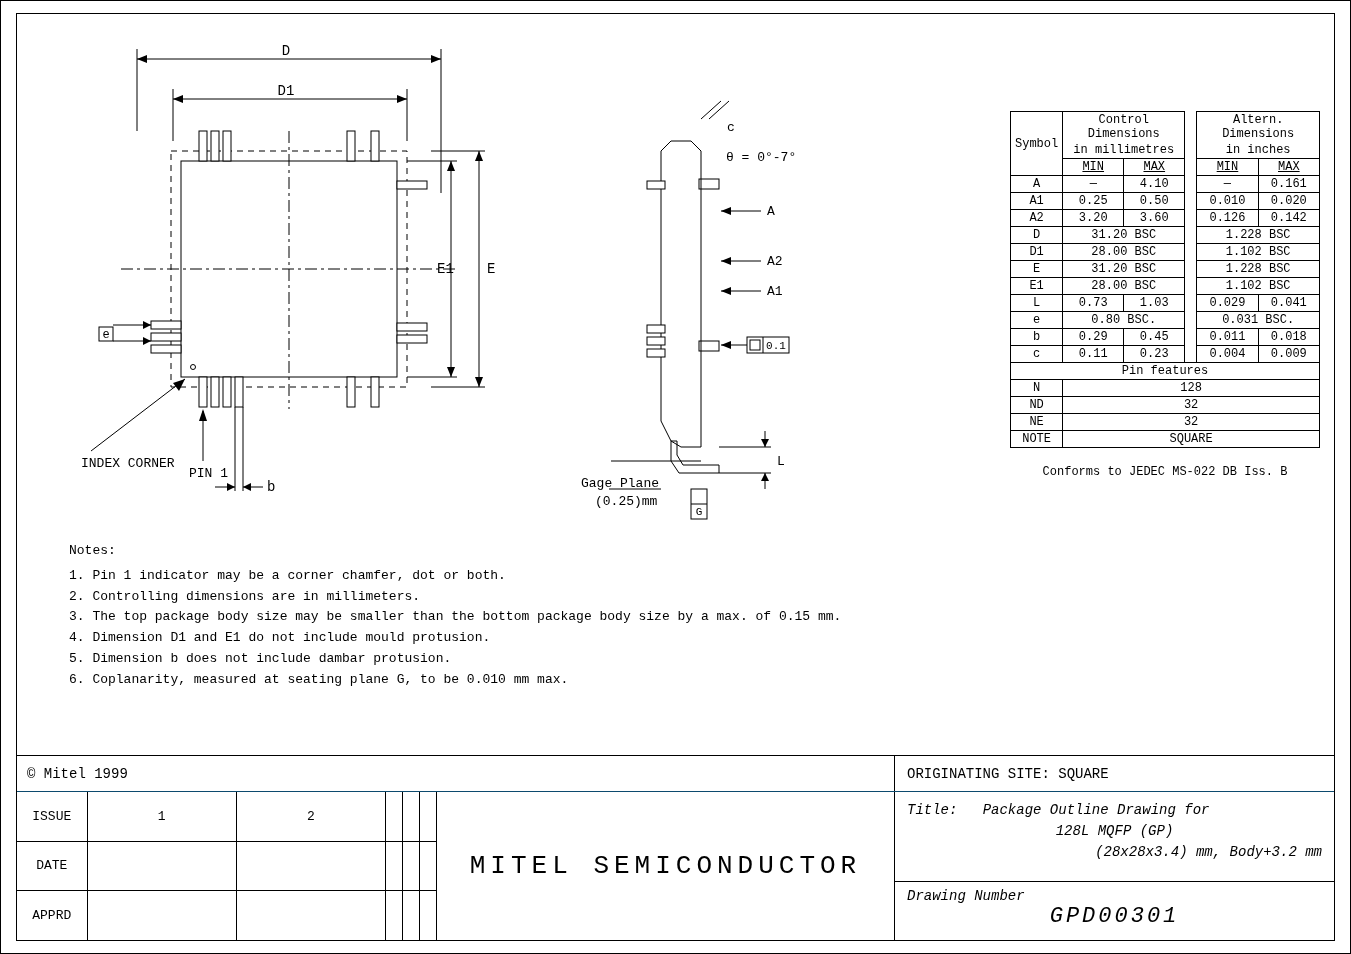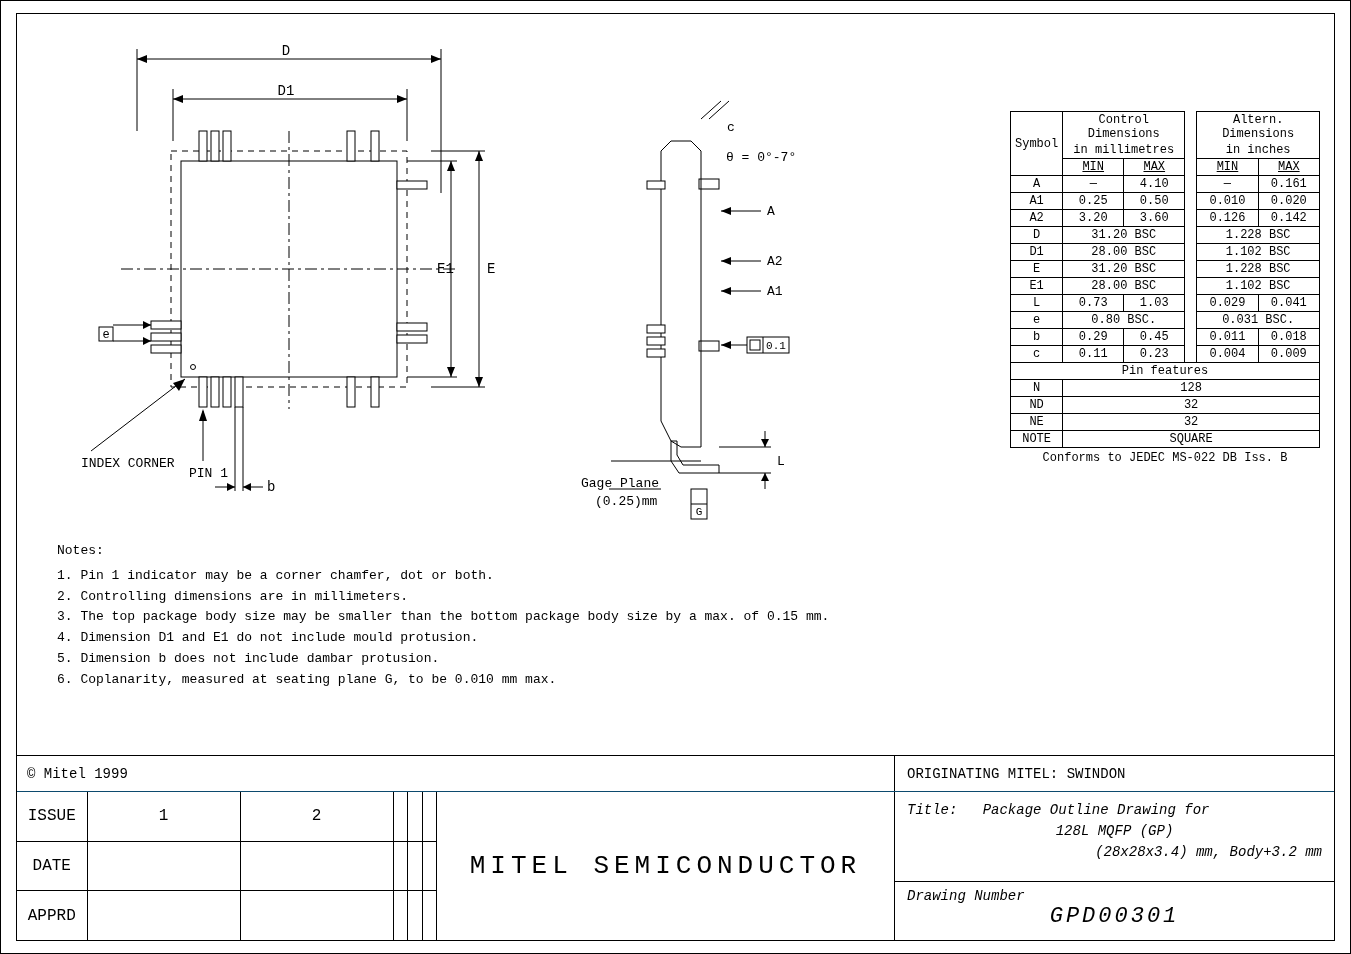--- a/index.html
+++ b/index.html
@@ -4,31 +4,31 @@
 <style>
   * { box-sizing: border-box; margin: 0; padding: 0; }
   body { font-family: 'Courier New', monospace; font-size: 12px; color: #000; background: #fff; }
   .sheet { width: 1351px; height: 954px; position: relative; border: 1px solid #000; }
   .inner-frame { position: absolute; left: 15px; top: 12px; right: 15px; bottom: 12px; border: 1px solid #000; }
   .diagram-top { position: absolute; left: 80px; top: 30px; width: 370px; height: 450px; }
   .diagram-side { position: absolute; left: 550px; top: 90px; width: 230px; height: 430px; }
   .dims-table { position: absolute; right: 30px; top: 110px; width: 310px; }
   .dims-table table { border-collapse: collapse; width: 100%; }
   .dims-table td, .dims-table th { border: 1px solid #000; font-size: 12px; text-align: center; padding: 1px 4px; font-weight: normal; }
-  .conforms { font-size: 12px; margin-top: 3px; text-align: center; }
-  .notes { position: absolute; left: 56px; top: 540px; right: 30px; font-size: 13px; line-height: 1.6; }
+  .conforms { font-size: 12px; margin-top: 17px; text-align: center; }
+  .notes { position: absolute; left: 68px; top: 540px; right: 30px; font-size: 13px; line-height: 1.6; }
   .notes-title { margin-bottom: 4px; }
   .title-block { position: absolute; left: 16px; right: 16px; bottom: 13px; height: 185px; border-top: 1px solid #000; }
   .copyright-row { height: 36px; display:flex; border-bottom:1px solid #0c4a6e; }
   .copyright-row .c1 { flex: 1; display:flex; align-items:center; padding-left:10px; font-size:14px;}
   .copyright-row .c2 { width: 440px; border-left:1px solid #000; display:flex; align-items:center; padding-left:12px; font-size:14px;}
   .grid-block { display:flex; height: 148px; }
   .left-grid { width: 420px; }
   .left-grid table { border-collapse: collapse; width:100%; height:100%; }
-  .left-grid td { border: 1px solid #000; border-left:none; border-top:none; text-align:center; font-size:16px; height:37px; }
+  .left-grid td { border: 1px solid #000; border-left:none; border-top:none; text-align:center; font-size:13px; height:37px; }
   .left-grid td.lab { width:70px; }
   .left-grid tr:last-child td { border-bottom:none; }
   .center-block { flex:1; border-left:none; display:flex; align-items:center; justify-content:center; font-size:26px; letter-spacing:5px; }
   .right-block { width: 440px; border-left:1px solid #000;font-style:italic; }
   .right-block .title-cell { height: 90px; border-bottom:1px solid #000; padding:8px 12px; font-size:14px; line-height:1.5;}
   .right-block .dn-cell { height:58px; padding:6px 12px; font-size:14px;}
   .right-block .dn-num { text-align:center; font-size:22px; letter-spacing:3px; }
   svg text { font-family: 'Courier New', monospace; }
 </style>
 </head>
@@ -322,21 +322,21 @@
     <div>2. Controlling dimensions are in millimeters.</div>
     <div>3. The top package body size may be smaller than the bottom package body size by a max. of 0.15 mm.</div>
     <div>4. Dimension D1 and E1 do not include mould protusion.</div>
     <div>5. Dimension b does not include dambar protusion.</div>
     <div>6. Coplanarity, measured at seating plane G, to be 0.010 mm max.</div>
   </div>
 
   <div class="title-block">
     <div class="copyright-row">
       <div class="c1">© Mitel 1999</div>
-      <div class="c2">ORIGINATING MITEL: SWINDON</div>
+      <div class="c2">ORIGINATING SITE: SQUARE</div>
     </div>
     <div class="grid-block">
       <div class="left-grid">
         <table>
           <tbody>
               <tr>
             <td class="lab">ISSUE</td>
             <td>1</td>
             <td>2</td>
             <td></td>

